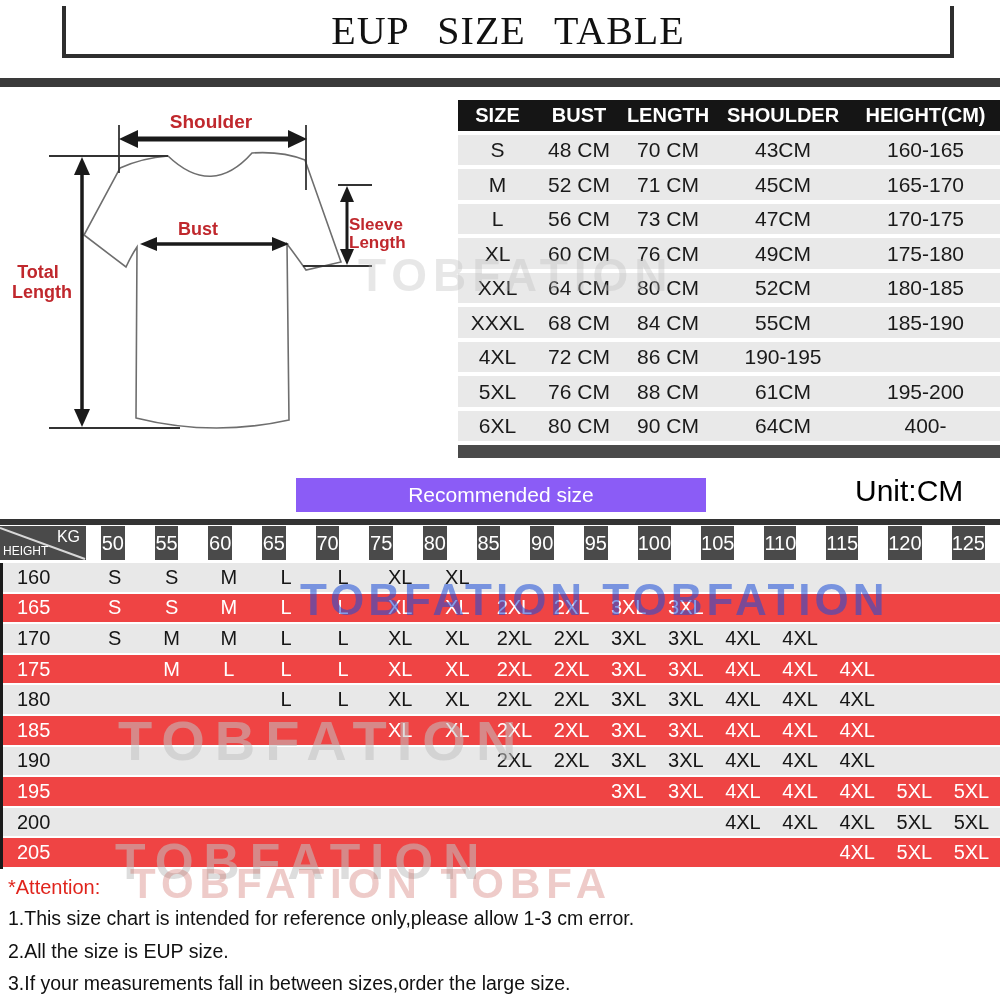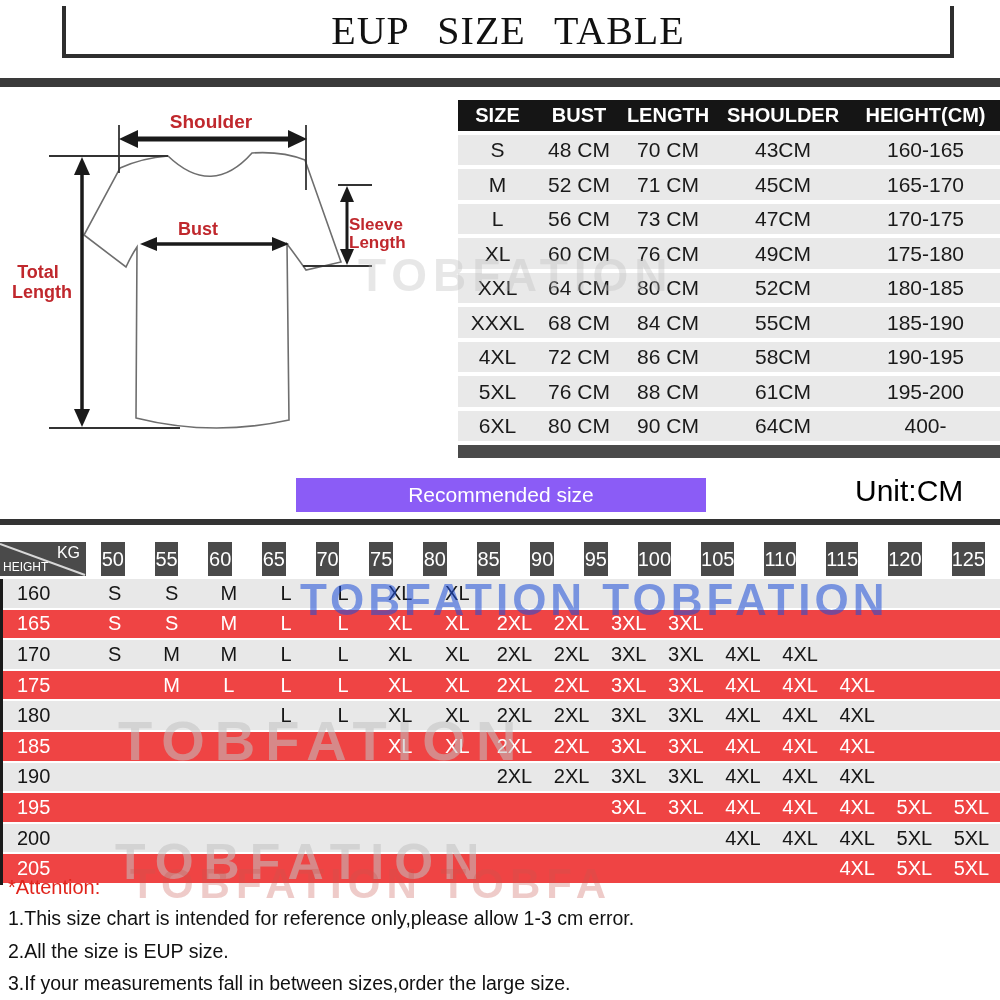--- a/index.html
+++ b/index.html
@@ -29,21 +29,21 @@
   .st-cell{display:flex;align-items:center;justify-content:center;font-size:21px;color:#1a1a1a;}
   .st-footer{height:13px;background:#4a4a4a;margin-top:2px;}
 
   
   .recommended-bar{position:absolute;left:296px;top:478px;width:410px;height:34px;background:#8b5cf6;
                    color:#fff;font-size:21px;display:flex;align-items:center;justify-content:center;}
   .unit-label{position:absolute;left:855px;top:474px;font-size:30px;color:#000;}
 
   
   .matrix-sep{position:absolute;left:0;top:519px;width:1000px;height:6px;background:#333;}
-  .matrix{position:absolute;left:0;top:542px;width:1000px;}
+  .matrix{position:absolute;left:0;top:526px;width:1000px;}
   .mx-head{display:grid;grid-template-columns:86px repeat(16,1fr);height:34px;}
   .mx-corner{position:relative;background:#4a4a4a;color:#fff;}
   .mx-corner svg{position:absolute;left:0;top:0;}
   .mx-corner .kg{position:absolute;right:6px;top:2px;font-size:16px;}
   .mx-corner .ht{position:absolute;left:3px;bottom:2px;font-size:12px;}
   .mx-hbox{background:#4a4a4a;color:#fff;font-size:20px;margin:0 15px;
            display:flex;align-items:center;justify-content:center;}
   .mx-rows{margin-top:3px;border-left:3px solid #1a1a1a;}
   .mx-row{display:grid;grid-template-columns:83px repeat(16,1fr);height:30.6px;
           border-bottom:2px solid #fff;box-sizing:border-box;}
@@ -158,21 +158,20 @@
           <div class="st-cell">XXXL</div>
           <div class="st-cell">68 CM</div>
           <div class="st-cell">84 CM</div>
           <div class="st-cell">55CM</div>
           <div class="st-cell">185-190</div>
         </div>
         <div class="st-row">
           <div class="st-cell">4XL</div>
           <div class="st-cell">72 CM</div>
           <div class="st-cell">86 CM</div>
-          <div class="st-cell">58CM</div>
           <div class="st-cell">190-195</div>
         </div>
         <div class="st-row">
           <div class="st-cell">5XL</div>
           <div class="st-cell">76 CM</div>
           <div class="st-cell">88 CM</div>
           <div class="st-cell">61CM</div>
           <div class="st-cell">195-200</div>
         </div>
         <div class="st-row">

